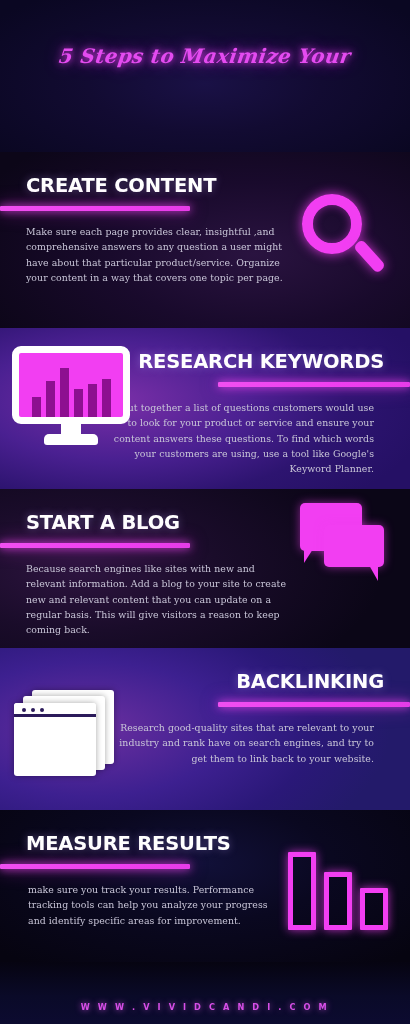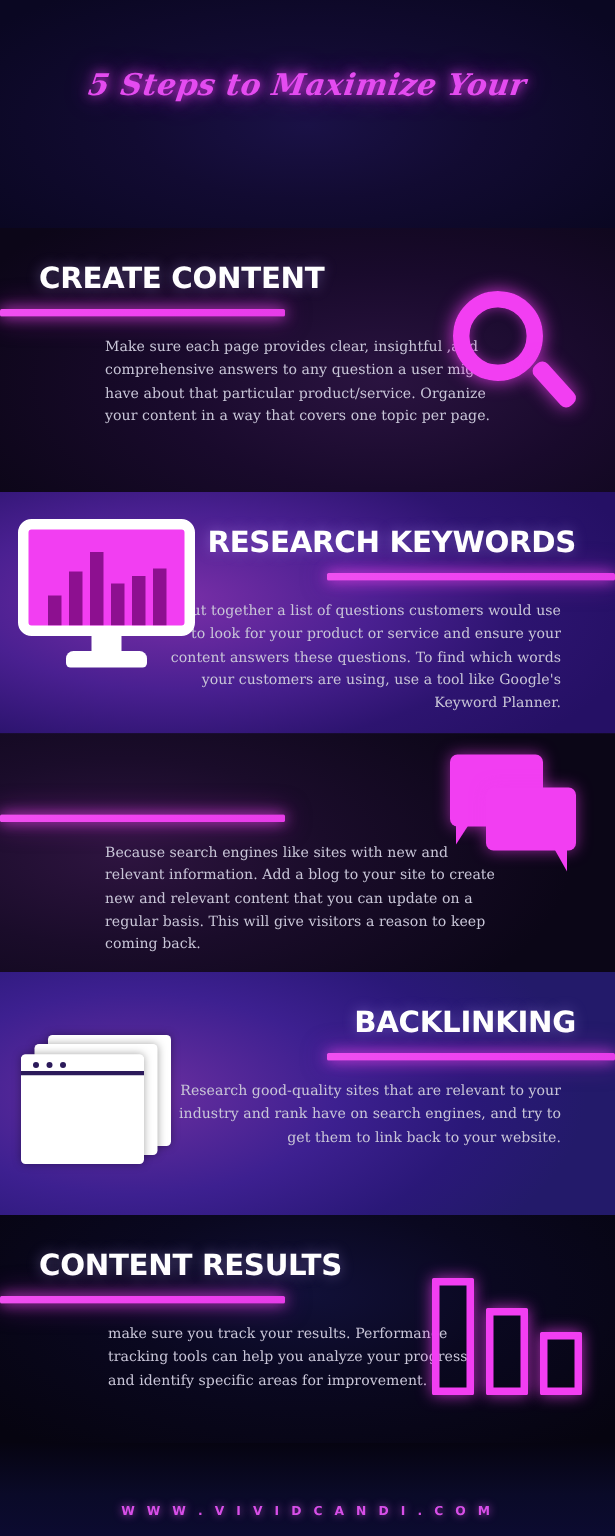--- a/index.html
+++ b/index.html
@@ -119,21 +119,21 @@
   .L .accent-bar { left:0; width:190px; }
   .L .body-text { left:26px; }
   
   .R .sec-title { right:26px; }
   .R .accent-bar { right:0; width:192px; }
   .R .body-text { right:36px; }
 
   
   .sec .sec-title { top:22px; }
   .sec .accent-bar { top:54px; }
-  .sec .body-text { top:72px;margin-left:44px; }
+  .sec .body-text { top:72px; }
 
   
   .icon-wrap { position:absolute; }
 
   
   .mag { width:92px; height:92px; }
   .mag .ring {
     position:absolute; left:4px; top:2px;
     width:60px; height:60px; border-radius:50%;
     border:11px solid #f23ef2;
@@ -275,20 +275,21 @@
           </div>
         </div>
         <div class="neck"></div>
         <div class="base"></div>
       </div>
     </div>
   </div>
 
   <div class="band band-3">
     <div class="sec L">
+      <div class="sec-title">START A BLOG</div>
       <div class="accent-bar"></div>
       <div class="body-text align-left" style="width:262px;">Because search engines like sites with new and relevant information. Add a blog to your site to create new and relevant content that you can update on a regular basis. This will give  visitors a reason to keep coming back.</div>
 
       <div class="icon-wrap chat" style="right:22px; top:14px;">
         <div class="b1"></div>
         <div class="b2"></div>
       </div>
     </div>
   </div>
 
@@ -307,21 +308,21 @@
             <div class="dot d2"></div>
             <div class="dot d3"></div>
           </div>
         </div>
       </div>
     </div>
   </div>
 
   <div class="band band-5">
     <div class="sec L">
-      <div class="sec-title">CONTENT RESULTS</div>
+      <div class="sec-title">MEASURE RESULTS</div>
       <div class="accent-bar"></div>
       <div class="body-text align-left" style="left:28px; width:250px;">make sure you track your results. Performance tracking tools can help you analyze your progress and identify specific areas for improvement.</div>
 
       <div class="icon-wrap barchart" style="right:22px; top:38px;">
         <div class="ob" style="width:28px; height:78px;"></div>
         <div class="ob" style="width:28px; height:58px;"></div>
         <div class="ob" style="width:28px; height:42px;"></div>
       </div>
     </div>
   </div>

